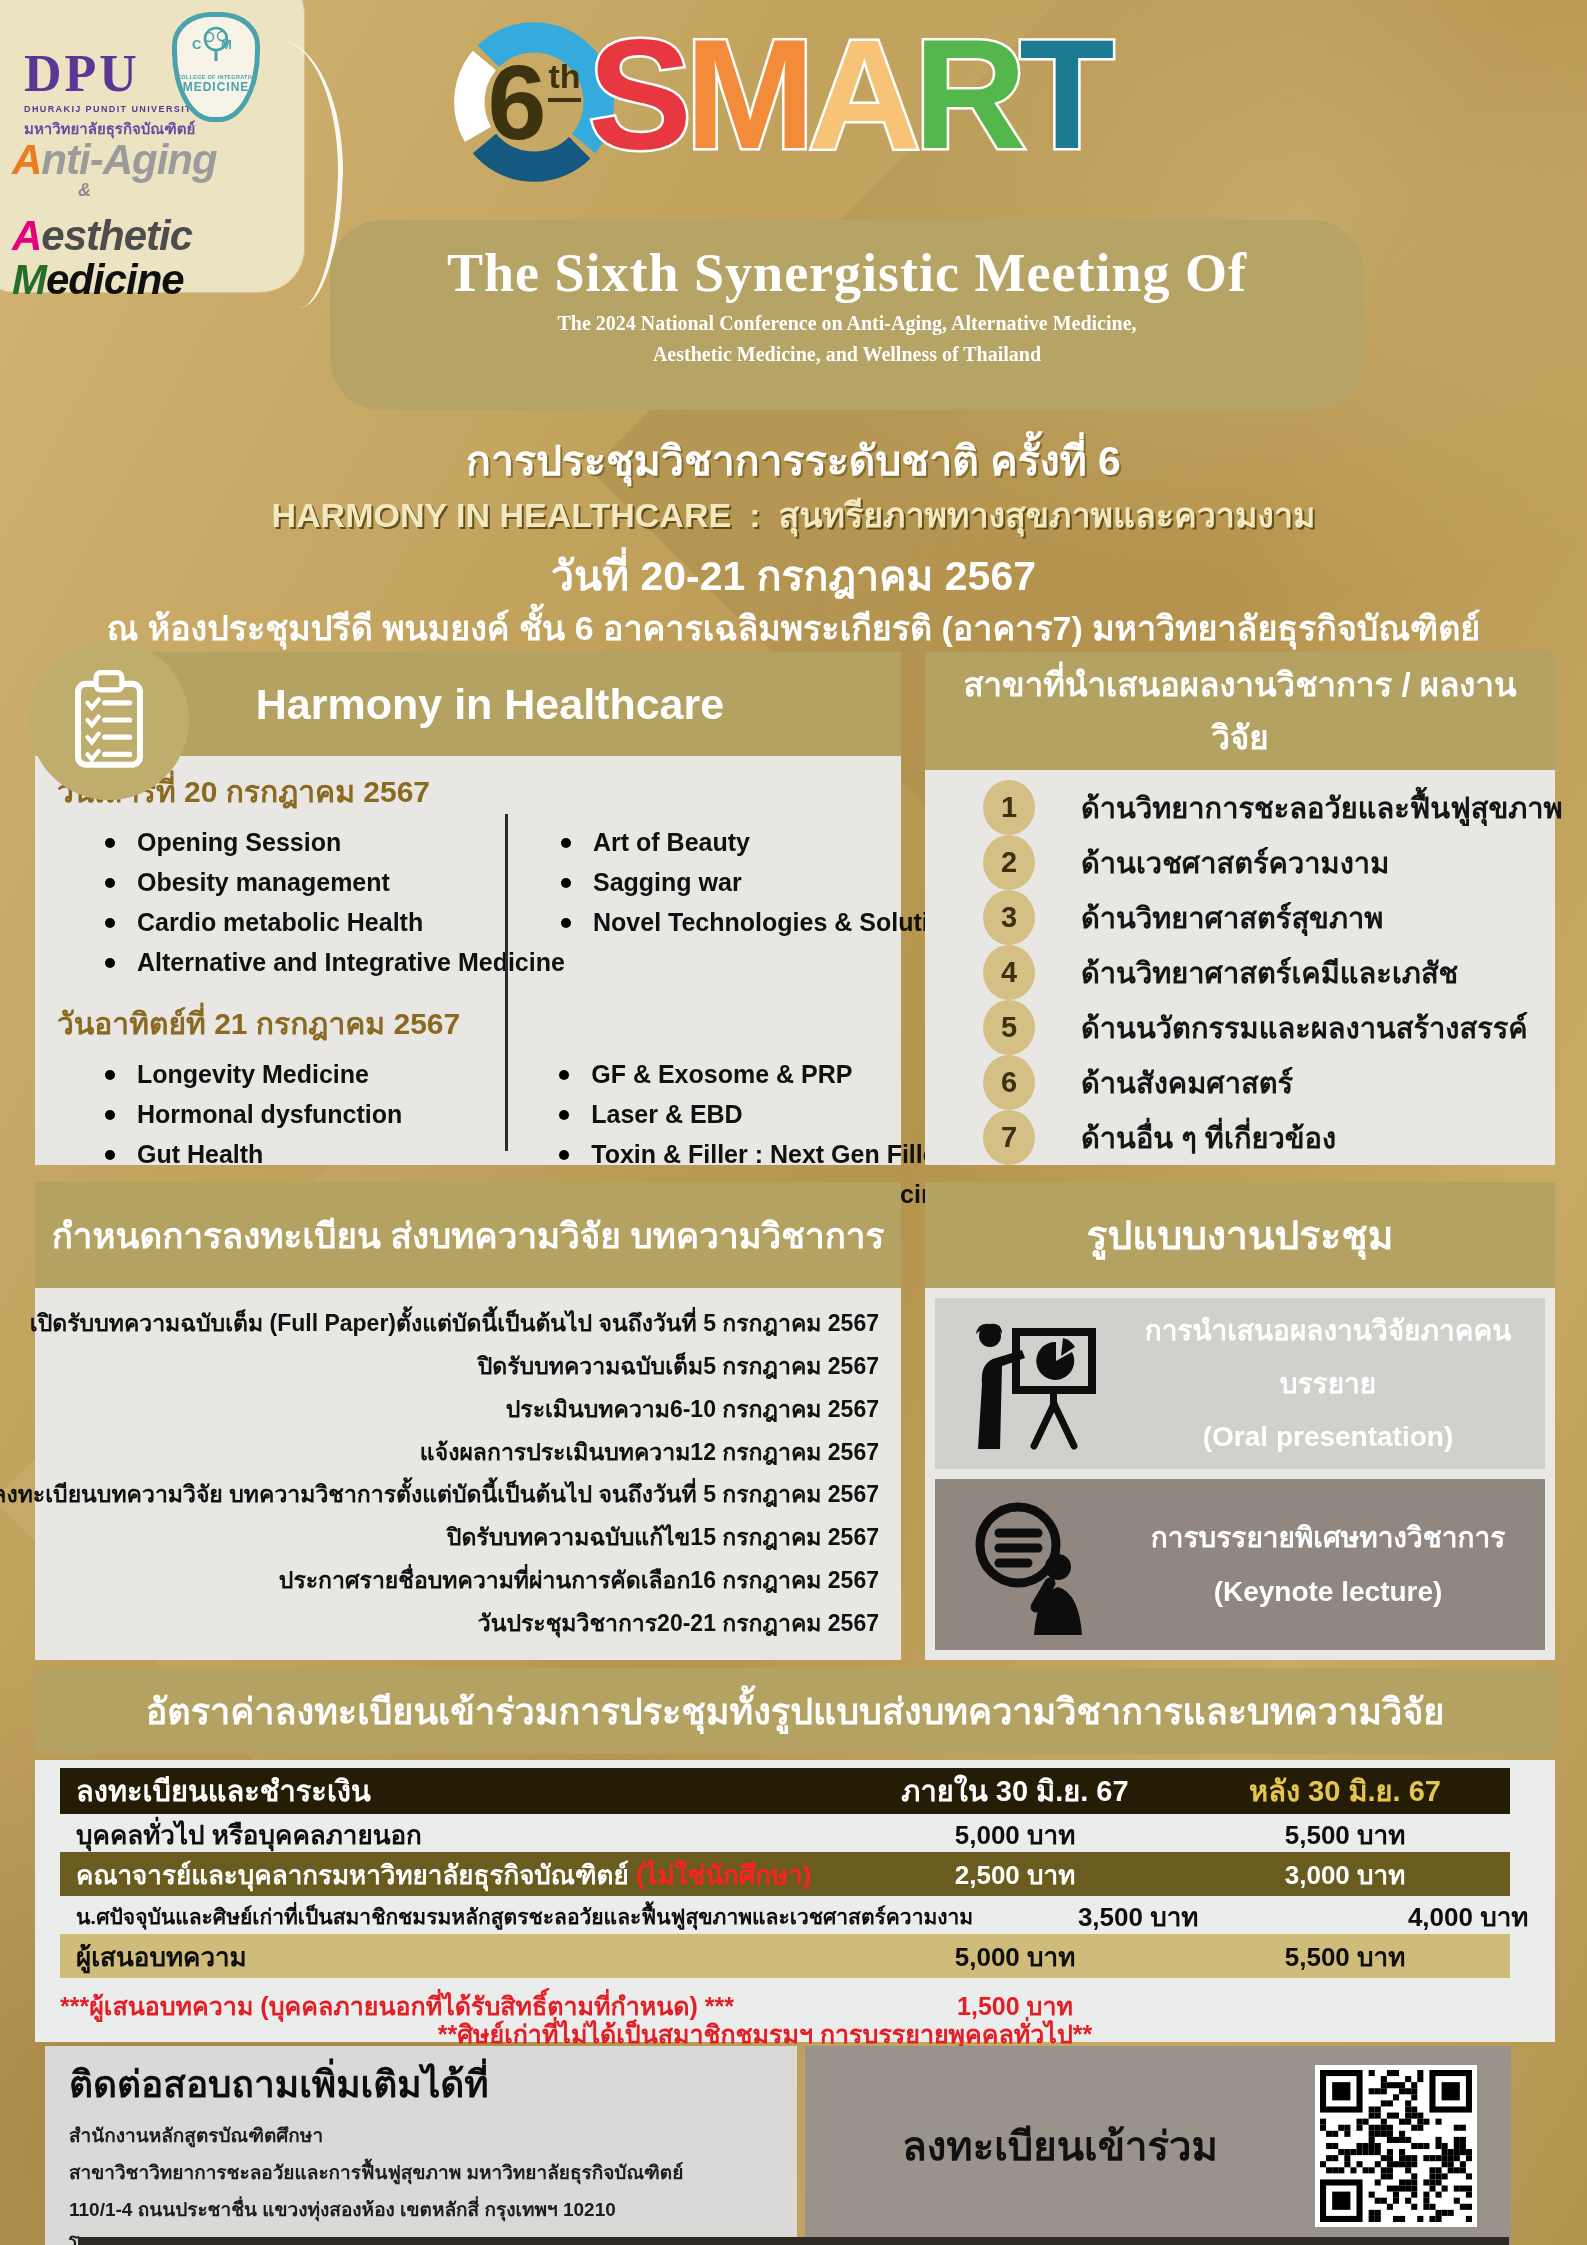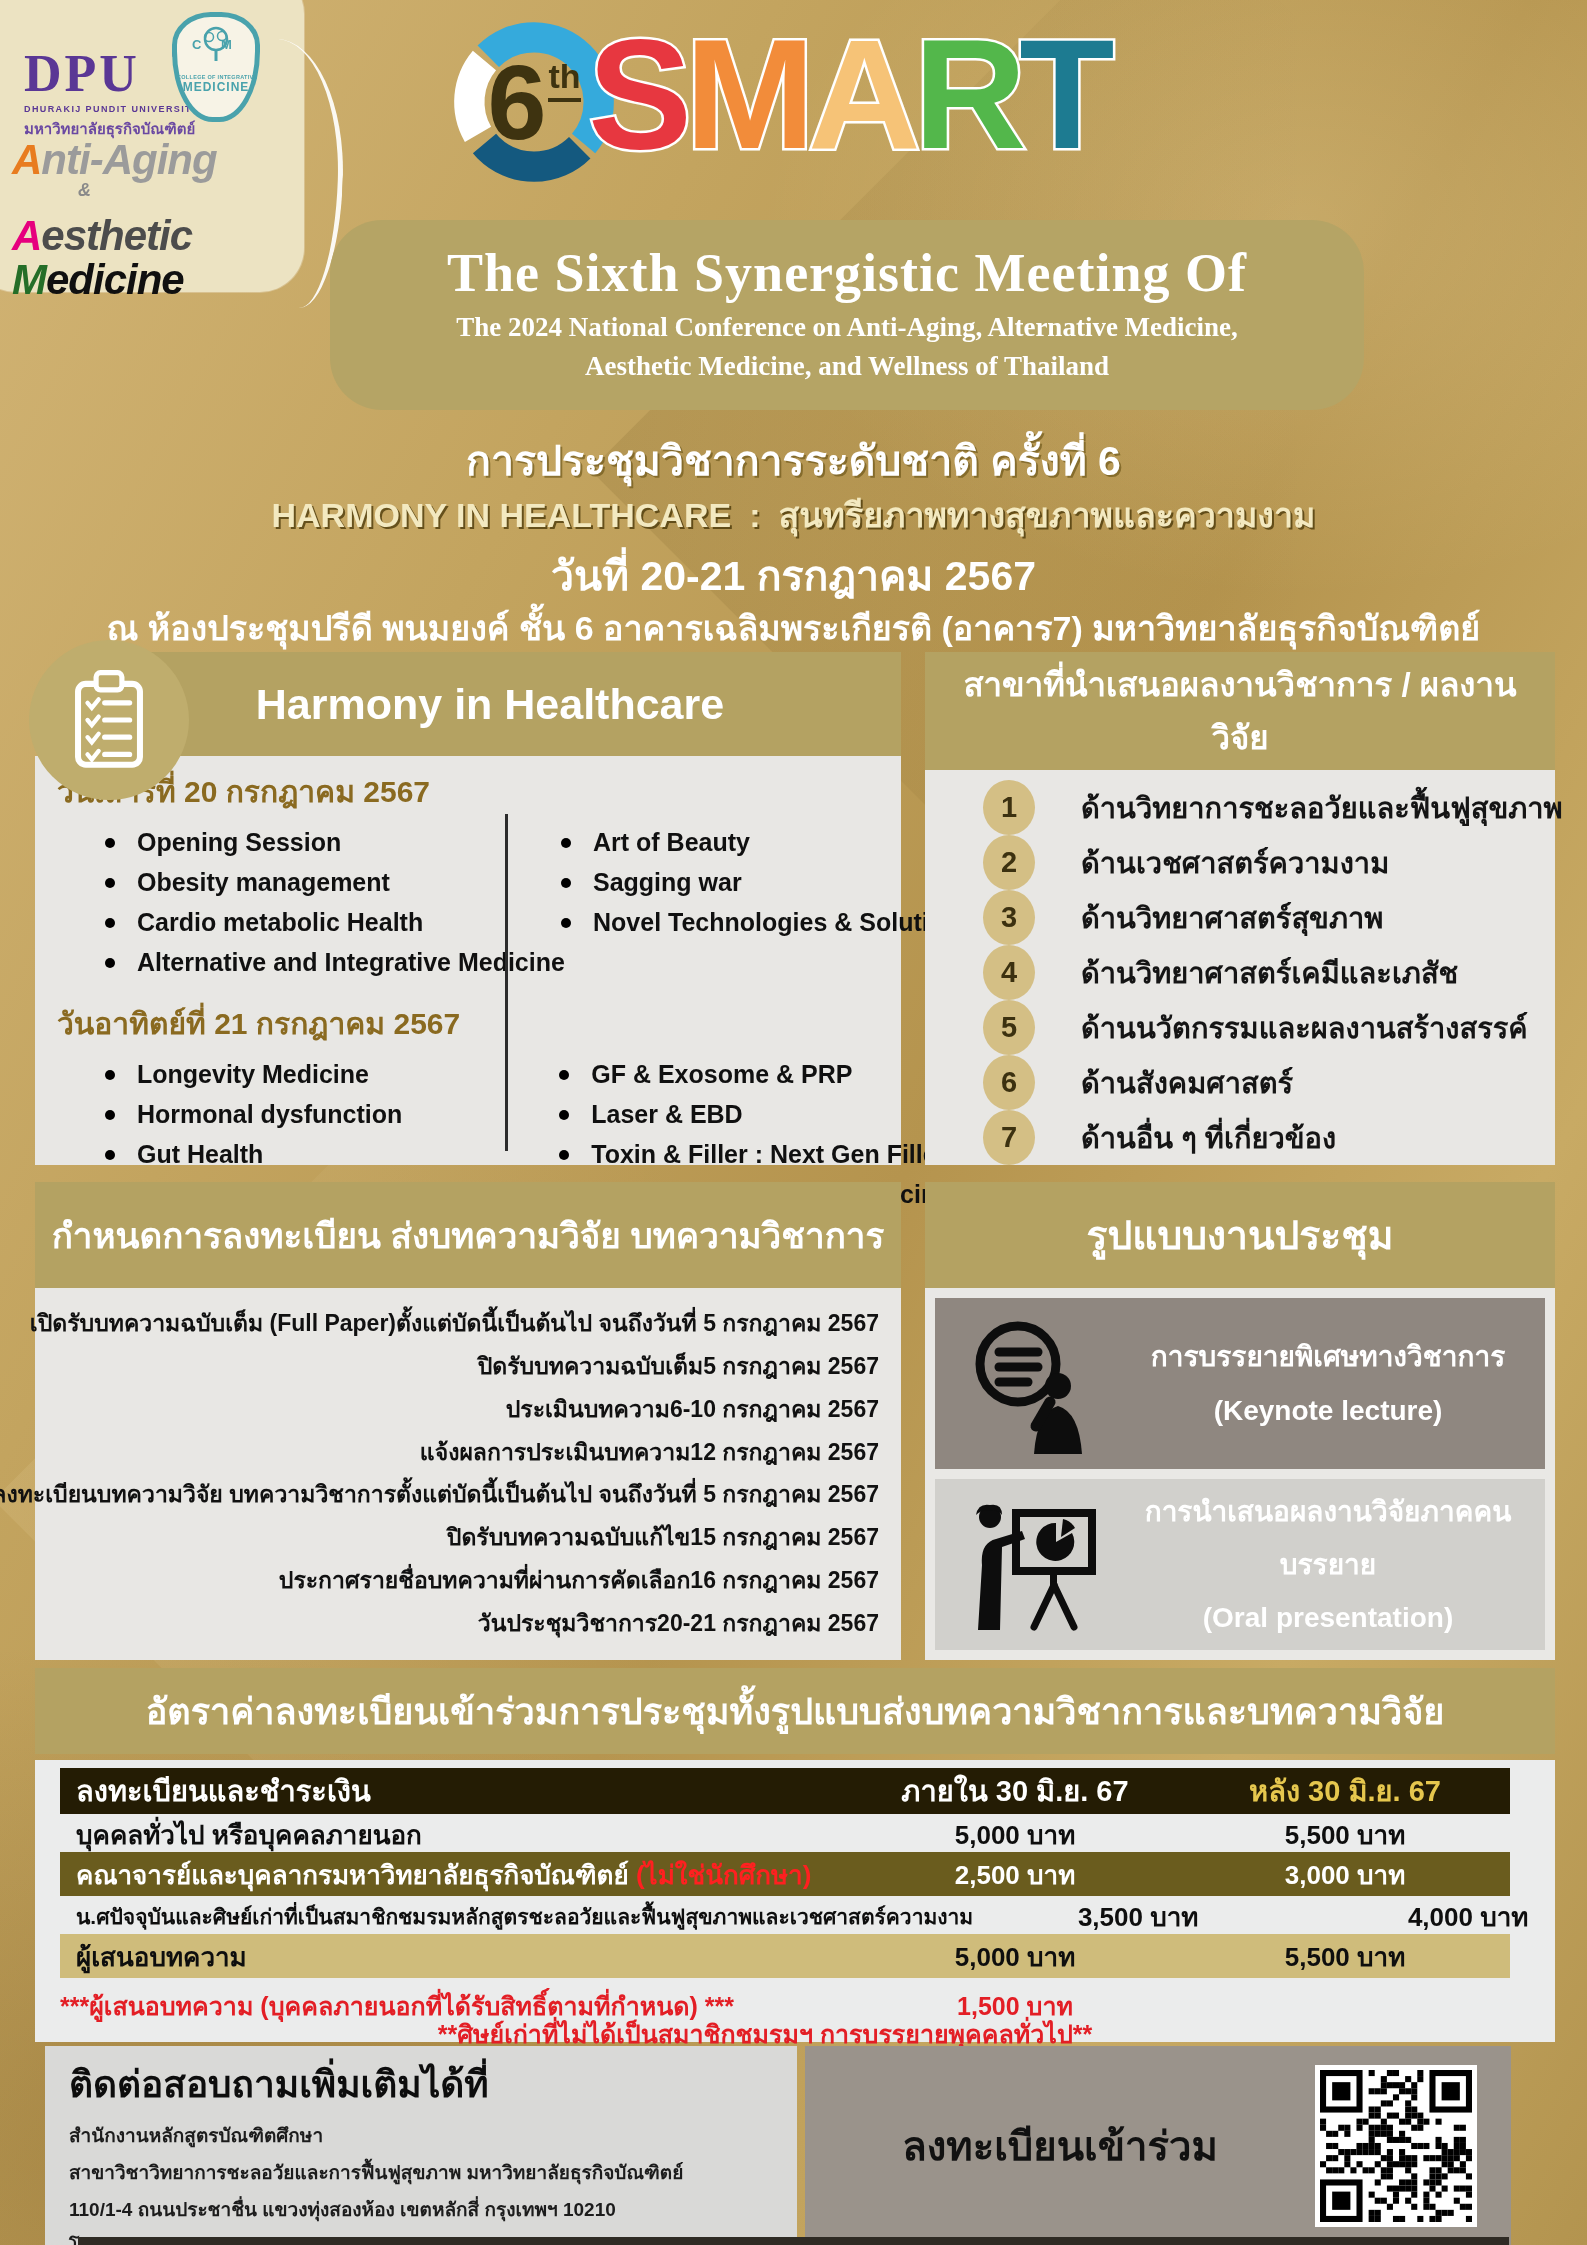--- a/index.html
+++ b/index.html
@@ -40,21 +40,21 @@
   .ring svg{position:absolute;left:0;top:0;}
   .six{position:absolute;inset:0;display:flex;align-items:center;justify-content:center;color:#3e3310;font-weight:bold;}
   .six .n{font-size:106px;line-height:1;}
   .six sup{font-size:34px;margin-left:2px;margin-top:-46px;border-bottom:4px solid #3e3310;padding-bottom:2px;}
   .smart-word{position:absolute;left:588px;top:16px;font-size:156px;font-weight:bold;line-height:1;letter-spacing:-7px;-webkit-text-stroke:5px #ffffff;paint-order:stroke fill;white-space:nowrap;}
   .ls{color:#e73740}.lm{color:#f28c3a}.la{color:#f6c377}.lr{color:#53b74b}.lt{color:#1d7b91}
 
   
   .title-box{position:absolute;left:330px;top:220px;width:1034px;height:190px;background:#b5a465;border-radius:52px;text-align:center;color:#fff;font-family:"Liberation Serif",serif;}
   .title-main{margin-top:22px;font-size:54px;font-weight:bold;letter-spacing:1px;white-space:nowrap;}
-  .title-sub{font-size:27px;font-weight:bold;margin-top:8px;white-space:nowrap;}
+  .title-sub{font-size:20px;font-weight:bold;margin-top:8px;white-space:nowrap;}
   .th-line{position:absolute;left:0;width:1587px;text-align:center;font-weight:bold;color:#fff;white-space:nowrap;}
   .th1{top:428px;font-size:41px;text-shadow:2px 2px 0 rgba(92,72,12,.55);}
   .th2{top:488px;font-size:34px;color:#f3e9c0;text-shadow:2px 2px 0 rgba(70,52,6,.75);}
   .th2 .sep{margin:0 18px;}
   .th3{top:543px;font-size:41px;}
   .th4{top:601px;font-size:34px;}
 
   
   .panel{position:absolute;}
   .hdr{position:absolute;left:0;right:0;top:0;background:#b4a262;display:flex;align-items:center;justify-content:center;font-weight:bold;color:#fff;text-align:center;}
@@ -349,51 +349,51 @@
       <div class="s-row">
           <span class="s-label">วันประชุมวิชาการ</span>
           <span class="s-value">20-21 กรกฎาคม 2567</span>
         </div>
     </div>
   </section>
 
   <section class="panel format">
     <div class="hdr">รูปแบบงานประชุม</div>
     <div class="body">
-      <div class="card card1">
-        <svg class="icon" viewBox="0 0 140 140">
-          <circle cx="52" cy="50" r="38" fill="none" stroke="#0d0d0d" stroke-width="9"></circle>
-          <line x1="33" y1="38" x2="72" y2="38" stroke="#0d0d0d" stroke-width="9" stroke-linecap="round"></line>
-          <line x1="33" y1="53" x2="72" y2="53" stroke="#0d0d0d" stroke-width="9" stroke-linecap="round"></line>
-          <line x1="33" y1="68" x2="62" y2="68" stroke="#0d0d0d" stroke-width="9" stroke-linecap="round"></line>
-          <circle cx="92" cy="72" r="13" fill="#0d0d0d"></circle>
-          <path d="M68 140 q3-42 24-48 q21 6 24 48 z" fill="#0d0d0d"></path>
-          <path d="M70 112 l14-24" stroke="#0d0d0d" stroke-width="11" stroke-linecap="round"></path>
-        </svg>
-        <div class="card-text">
-          <div>การบรรยายพิเศษทางวิชาการ</div>
-          <div>(Keynote lecture)</div>
-        </div>
-      </div>
       <div class="card card2">
         <svg class="icon" viewBox="0 0 140 140">
           <circle cx="24" cy="22" r="11" fill="#0d0d0d"></circle>
           <path d="M24 10 q-12 -2 -14 10 q6 -6 14 -4 q8 -2 12 4 q0 -12 -12 -10z" fill="#0d0d0d"></path>
           <path d="M12 135 L16 70 Q14 48 30 44 L56 36 L59 44 L36 52 L34 135 z" fill="#0d0d0d"></path>
           <rect x="18" y="90" width="14" height="45" fill="#0d0d0d"></rect>
           <rect x="50" y="18" width="76" height="58" fill="none" stroke="#0d0d0d" stroke-width="8"></rect>
           <path d="M90 47 L90 28 A19 19 0 1 0 106 38 Z" fill="#0d0d0d"></path>
           <path d="M95 42 L97 24 A19 19 0 0 1 109 33 Z" fill="#0d0d0d"></path>
           <rect x="84" y="76" width="7" height="16" fill="#0d0d0d"></rect>
           <line x1="88" y1="90" x2="68" y2="132" stroke="#0d0d0d" stroke-width="7" stroke-linecap="round"></line>
           <line x1="88" y1="90" x2="108" y2="132" stroke="#0d0d0d" stroke-width="7" stroke-linecap="round"></line>
         </svg>
         <div class="card-text">
           <div>การนำเสนอผลงานวิจัยภาคคนบรรยาย</div>
           <div>(Oral presentation)</div>
+        </div>
+      </div>
+      <div class="card card1">
+        <svg class="icon" viewBox="0 0 140 140">
+          <circle cx="52" cy="50" r="38" fill="none" stroke="#0d0d0d" stroke-width="9"></circle>
+          <line x1="33" y1="38" x2="72" y2="38" stroke="#0d0d0d" stroke-width="9" stroke-linecap="round"></line>
+          <line x1="33" y1="53" x2="72" y2="53" stroke="#0d0d0d" stroke-width="9" stroke-linecap="round"></line>
+          <line x1="33" y1="68" x2="62" y2="68" stroke="#0d0d0d" stroke-width="9" stroke-linecap="round"></line>
+          <circle cx="92" cy="72" r="13" fill="#0d0d0d"></circle>
+          <path d="M68 140 q3-42 24-48 q21 6 24 48 z" fill="#0d0d0d"></path>
+          <path d="M70 112 l14-24" stroke="#0d0d0d" stroke-width="11" stroke-linecap="round"></path>
+        </svg>
+        <div class="card-text">
+          <div>การบรรยายพิเศษทางวิชาการ</div>
+          <div>(Keynote lecture)</div>
         </div>
       </div>
     </div>
   </section>
 
   <div class="price-banner">อัตราค่าลงทะเบียนเข้าร่วมการประชุมทั้งรูปแบบส่งบทความวิชาการและบทความวิจัย</div>
   <section class="price-body">
     <div class="p-table">
       <div class="p-row p-hrow">
         <span class="c1">ลงทะเบียนและชำระเงิน</span>

